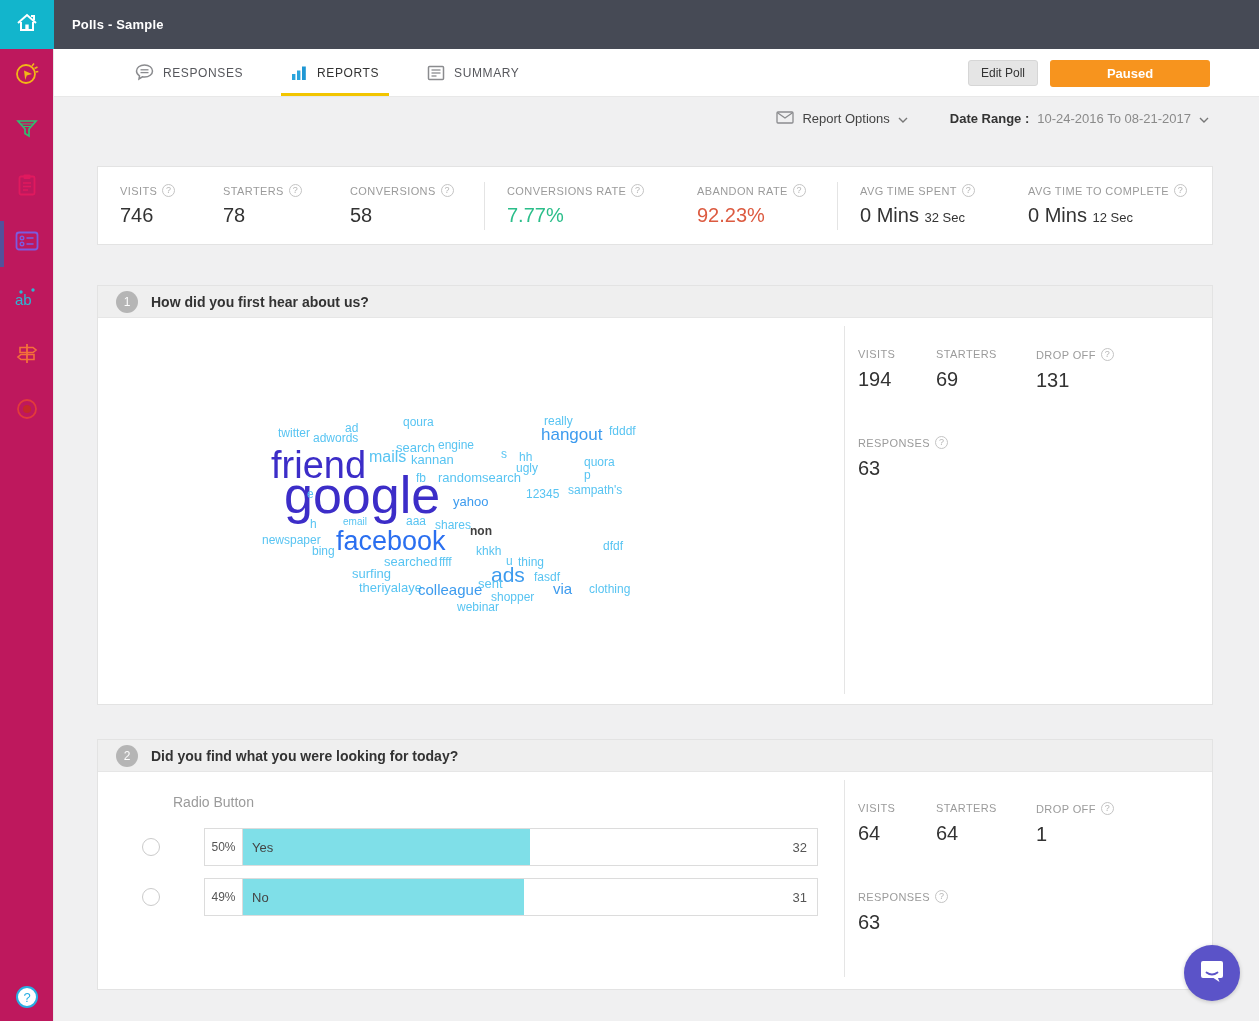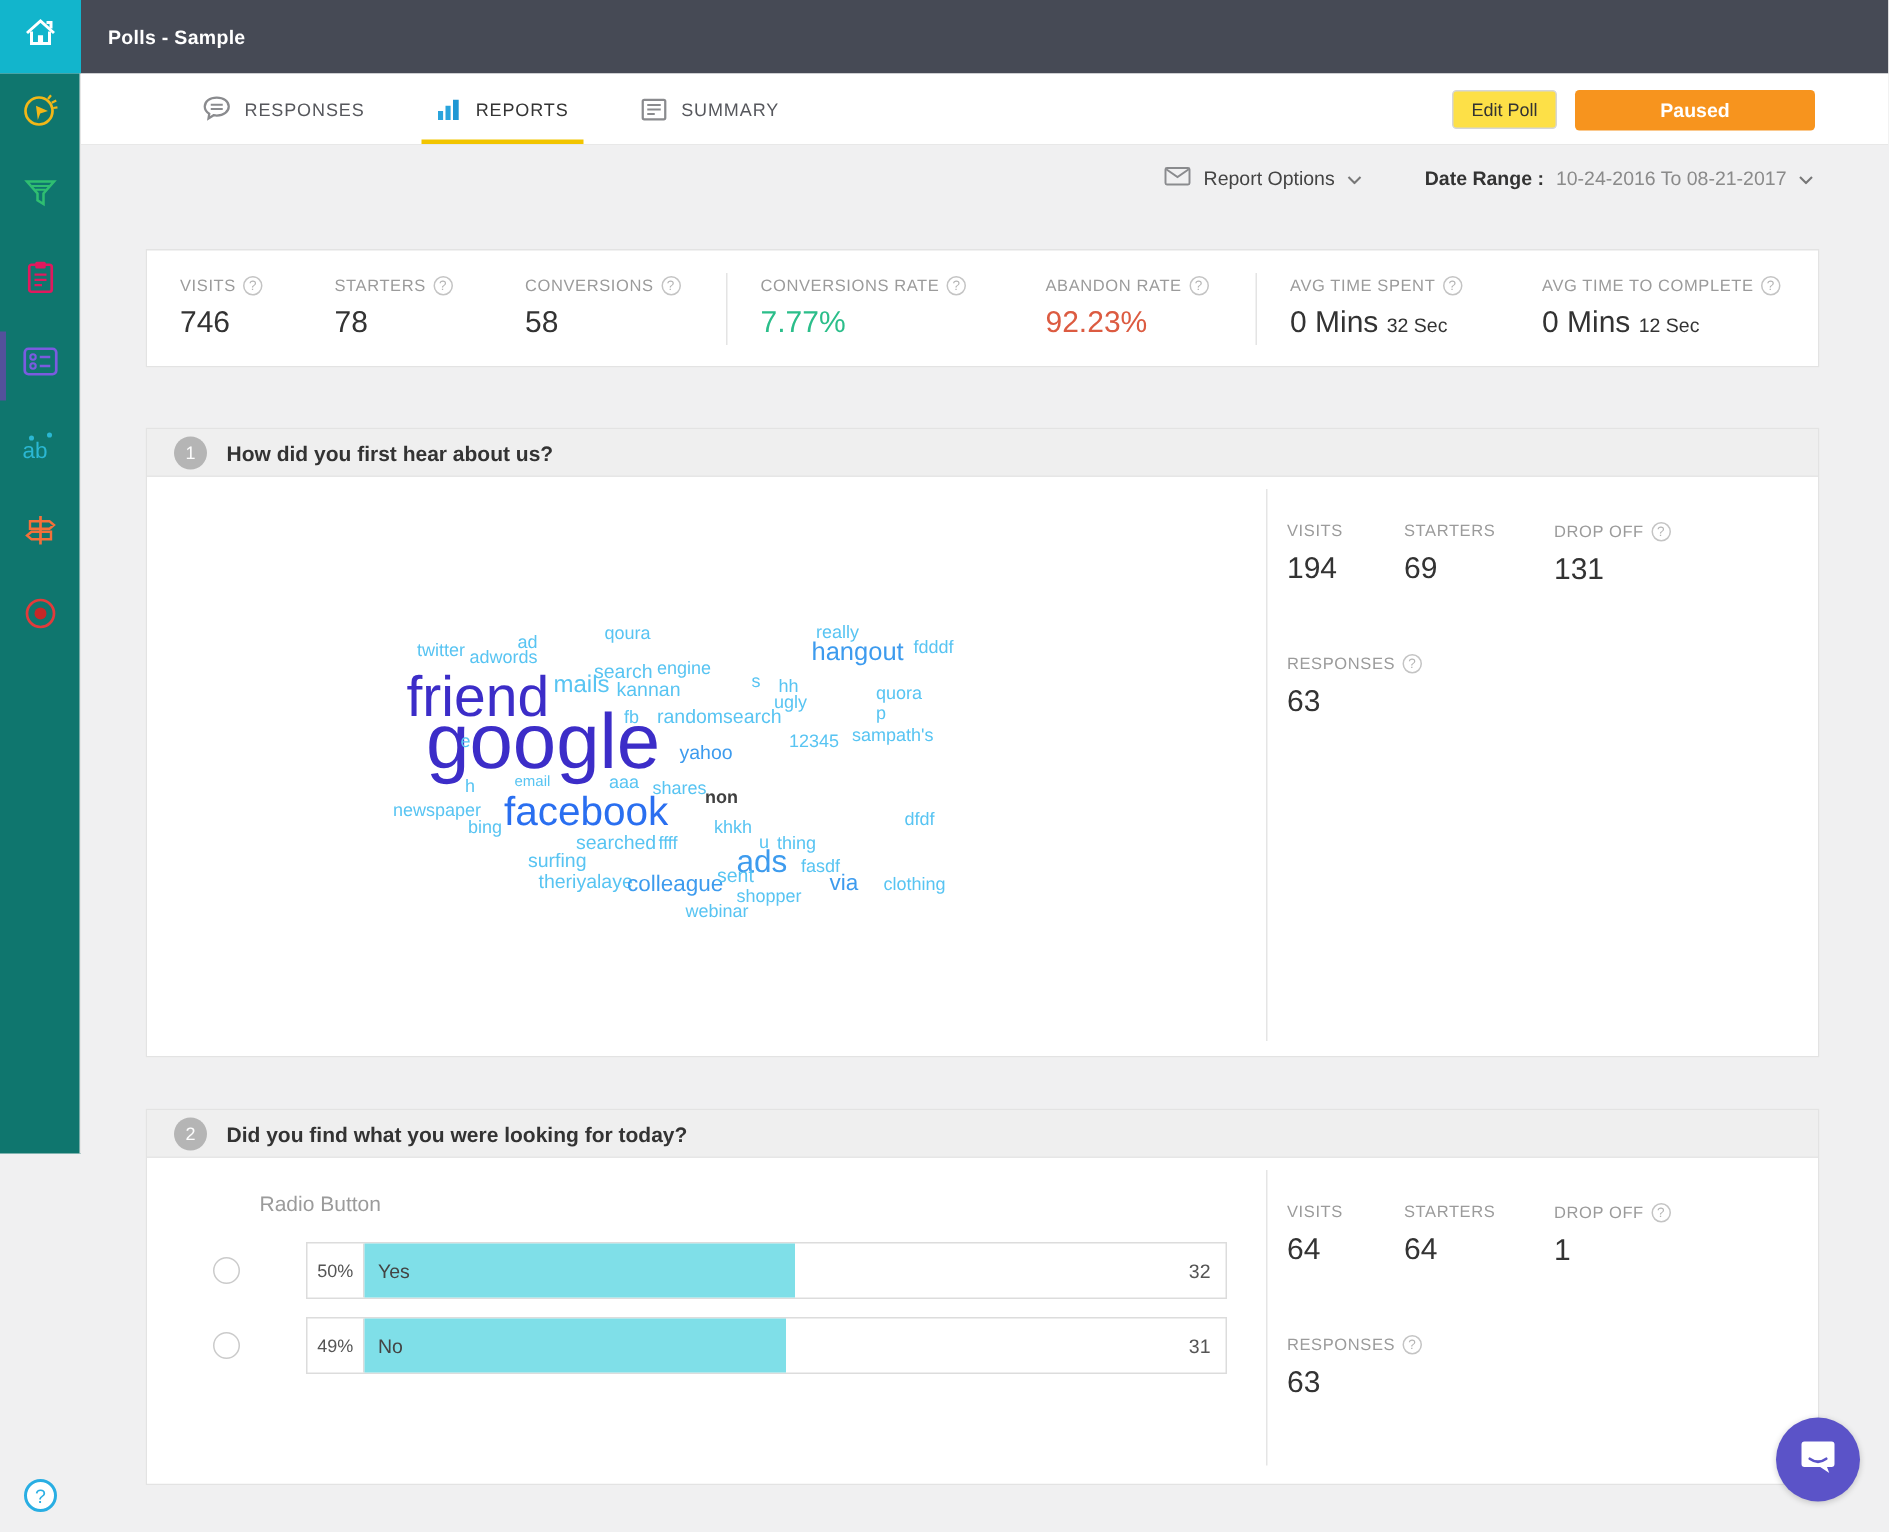--- a/index.html
+++ b/index.html
@@ -9,25 +9,25 @@
   
   .home-tile { position:absolute; left:0; top:0; width:54px; height:49px; background:#12B5CC; display:flex; align-items:center; justify-content:center; cursor:pointer; }
   .topbar { position:absolute; left:54px; top:0; width:1205px; height:49px; background:#464A55; display:flex; align-items:center; padding-left:18px; }
   .topbar-title { color:#FFFFFF; font-size:13px; font-weight:bold; letter-spacing:.2px; }
 
   .tabbar { position:absolute; left:54px; top:49px; width:1205px; height:48px; background:#FFFFFF; border-bottom:1px solid #E8E8E8; display:flex; align-items:stretch; padding-left:71px; }
   .tab { display:flex; align-items:center; gap:9px; padding:0 10px; margin-right:28px; cursor:pointer; font-size:12px; letter-spacing:.6px; color:#56575C; border-bottom:3px solid transparent; border-top:3px solid transparent; }
   .tab.active { color:#333; border-bottom-color:#F2C500; }
   .tab .t-icon { display:flex; align-items:center; }
   .tabbar-actions { position:absolute; right:49px; top:0; height:48px; display:flex; align-items:center; gap:12px; }
-  .btn-outline { width:70px; height:26px; background:#fde047; border:1px solid #D6D6D6; border-radius:3px; font-size:12px; color:#333; display:flex; align-items:center; justify-content:center; cursor:pointer; }
+  .btn-outline { width:70px; height:26px; background:#e5e5e5; border:1px solid #D6D6D6; border-radius:3px; font-size:12px; color:#333; display:flex; align-items:center; justify-content:center; cursor:pointer; }
   .btn-primary { width:160px; height:27px; background:#F7941E; border:none; border-radius:3px; font-size:13px; font-weight:bold; color:#fff; display:flex; align-items:center; justify-content:center; cursor:pointer; }
 
   
-  .sidebar { position:absolute; left:0; top:49px; width:54px; height:720px; background:#0f766e; border-right:1px solid #E6E6E6; }
+  .sidebar { position:absolute; left:0; top:49px; width:54px; height:972px; background:#be185d; border-right:1px solid #E6E6E6; }
   .side-item { position:absolute; left:0; width:54px; height:44px; display:flex; align-items:center; justify-content:center; cursor:pointer; }
   .active-bar { position:absolute; left:0; top:221px; width:4px; height:46px; background:#54519B; }
   .help-circle { position:absolute; left:16px; top:986px; width:22px; height:22px; border:2px solid #29AEE3; border-radius:50%; color:#29AEE3; font-size:13px; display:flex; align-items:center; justify-content:center; cursor:pointer; background:#fff; }
 
   
   .page { position:absolute; left:54px; top:97px; width:1205px; height:924px; background:#F0F0F1; }
   .toolbar-row { height:43px; display:flex; align-items:center; justify-content:flex-end; padding-right:50px; }
   .report-options { display:flex; align-items:center; gap:8px; color:#444; font-size:13px; cursor:pointer; margin-right:42px; }
   .date-range { display:flex; align-items:center; gap:8px; font-size:13px; cursor:pointer; }
   .date-range .dr-label { color:#333; font-weight:bold; font-weight:600; }

